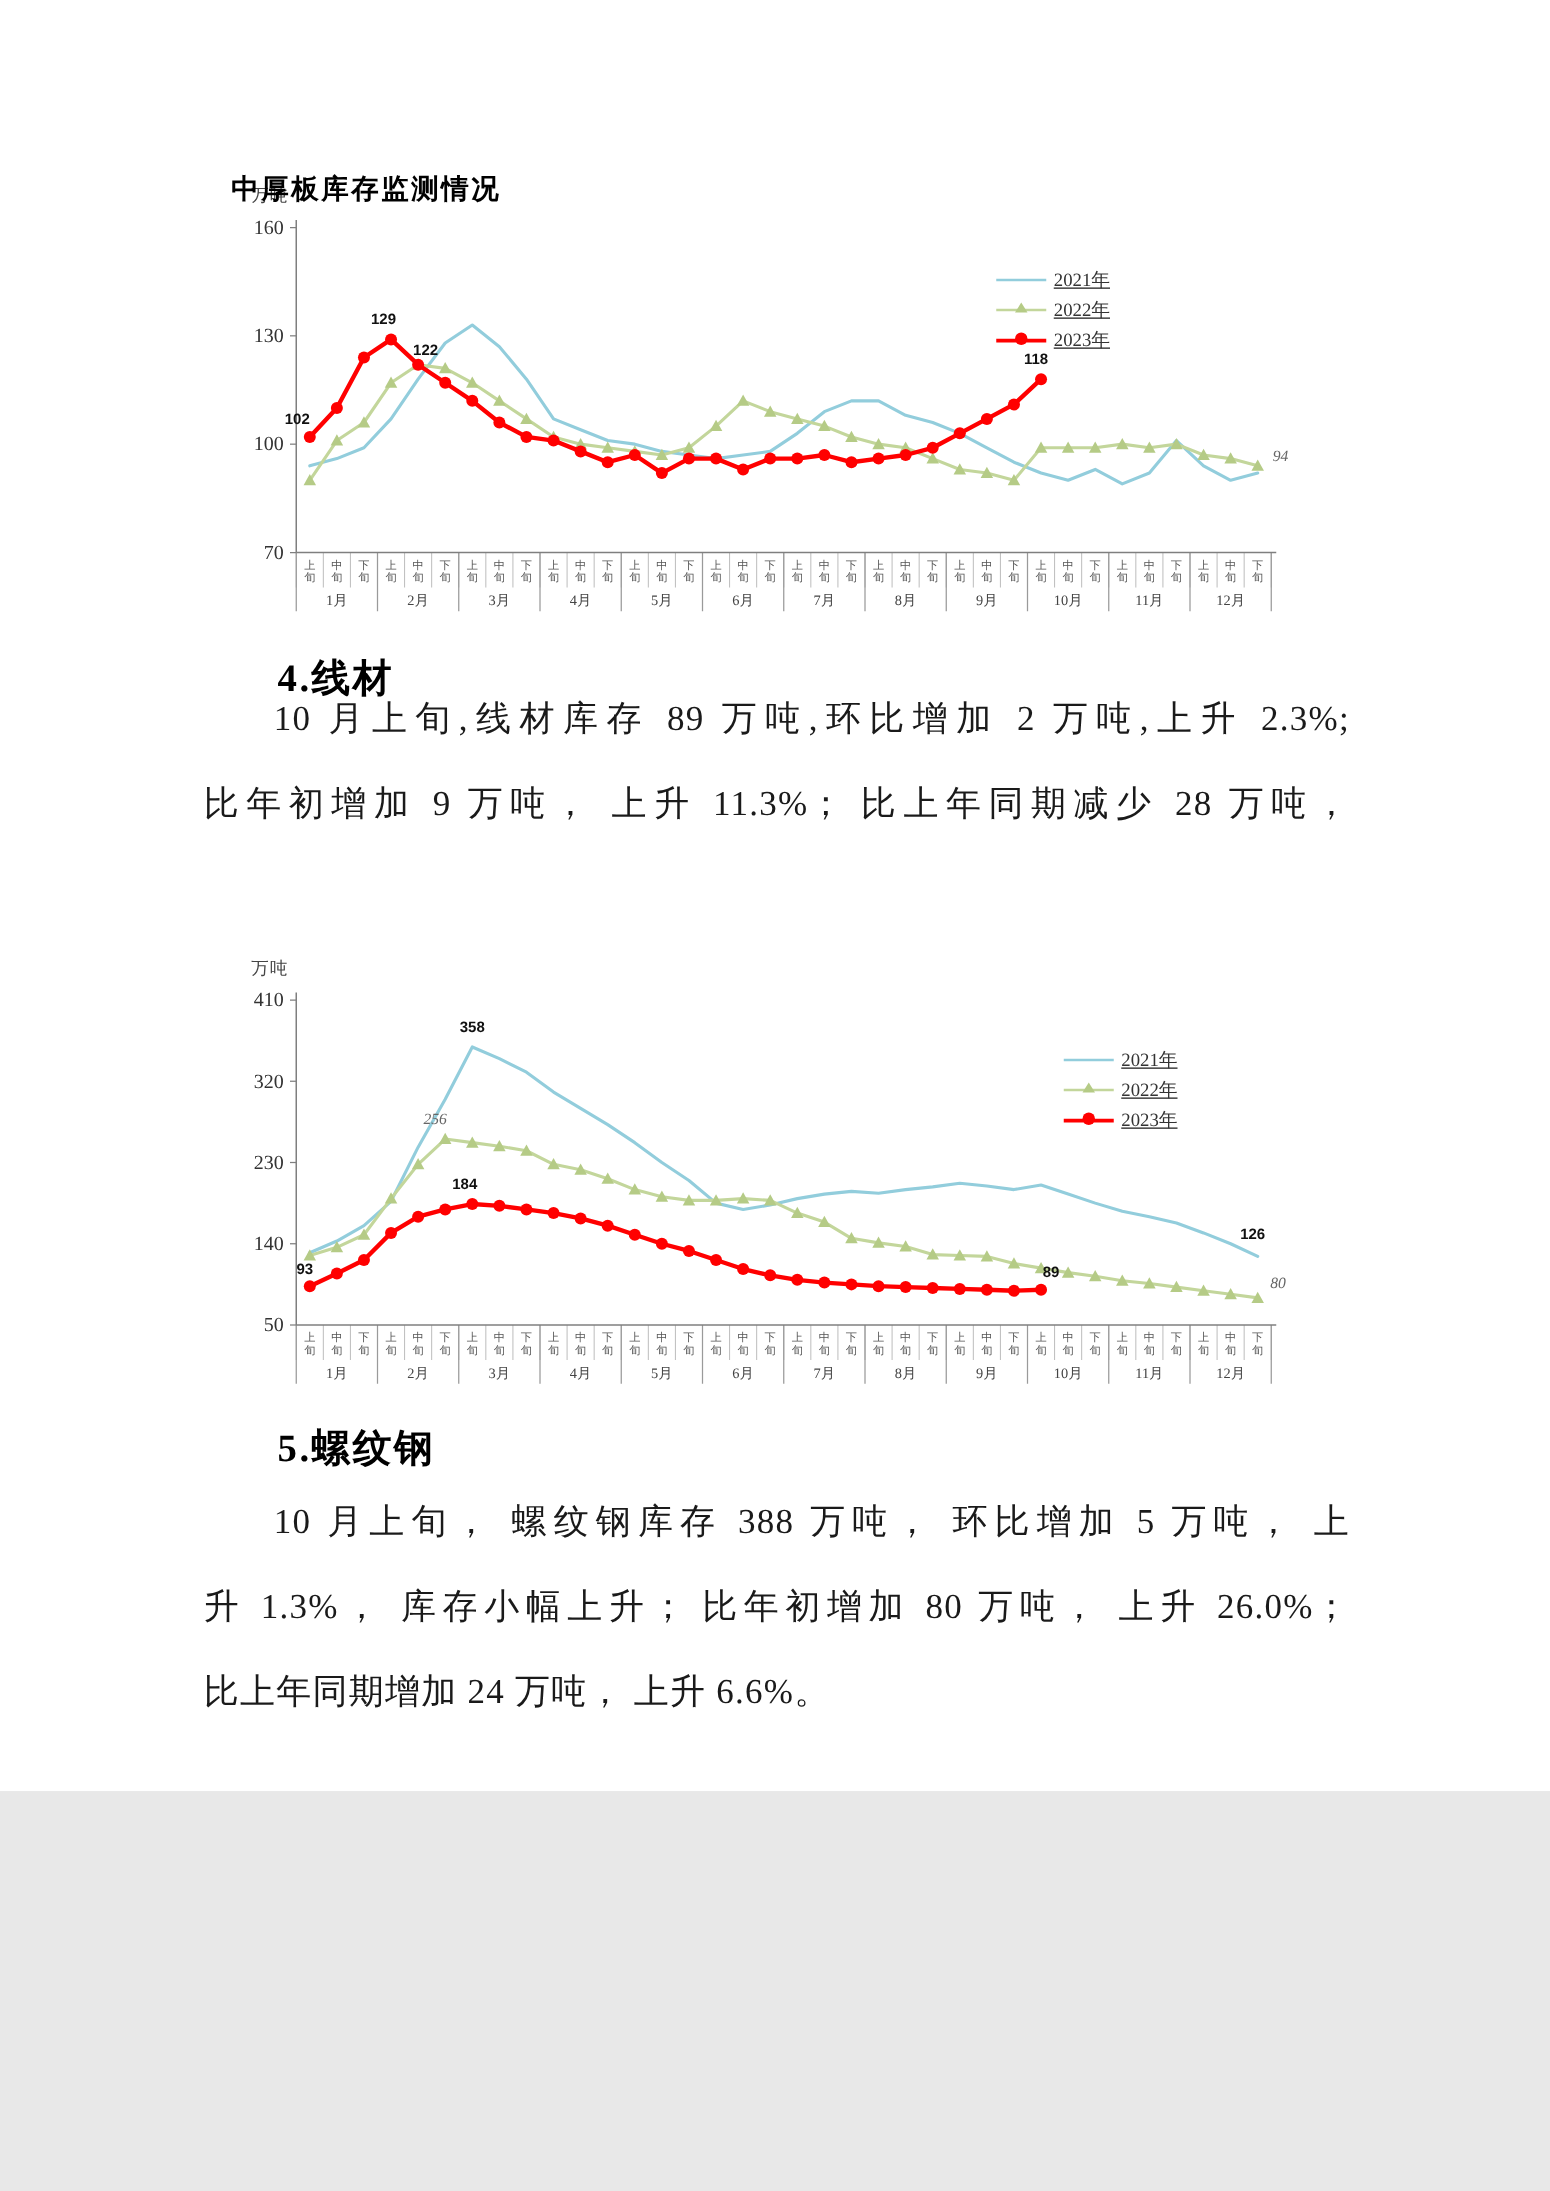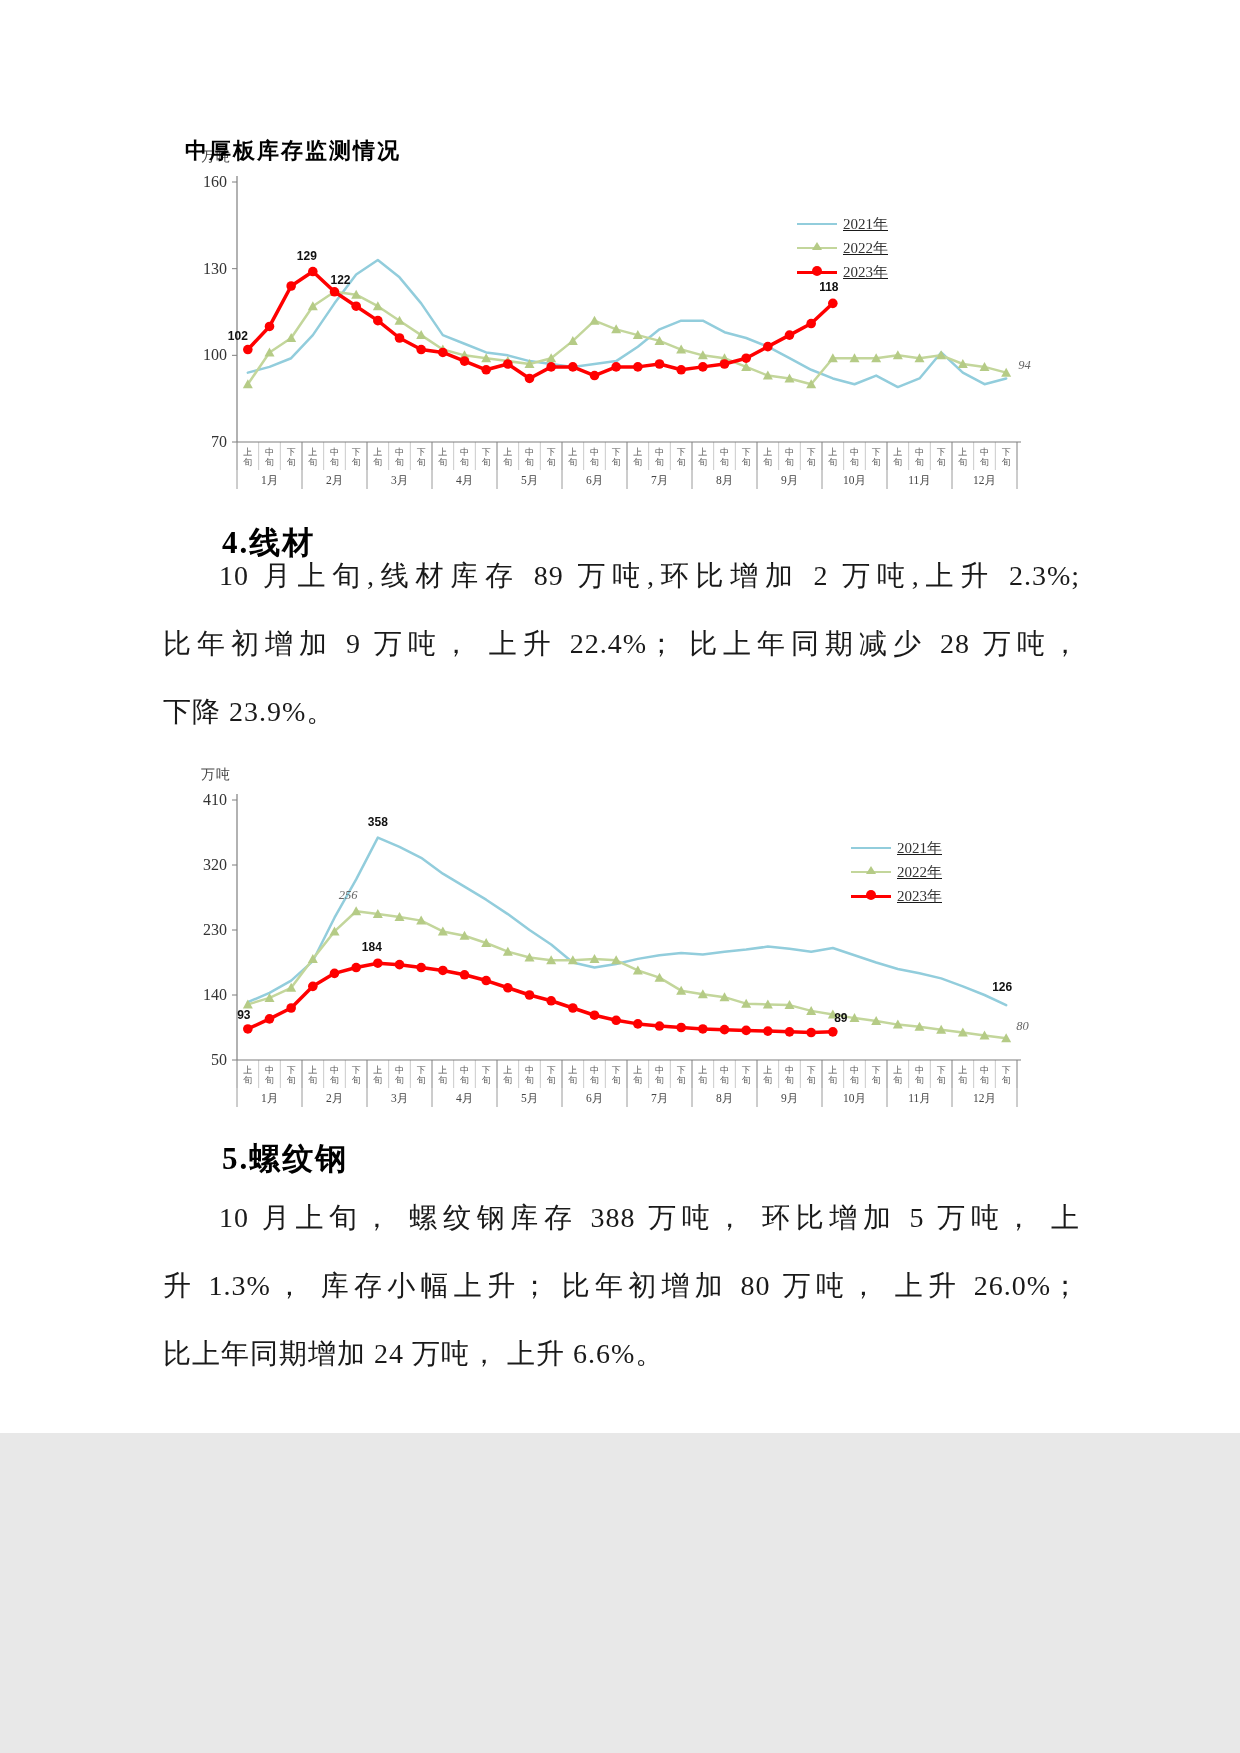--- a/index.html
+++ b/index.html
@@ -287,22 +287,21 @@
             <span class="legend-marker" style="top: -1px; width: 10px; height: 10px; border-radius: 50%; background: rgb(255, 0, 0);"></span>
           </span>
           <span class="legend-label">2023年</span>
         </div>
       </div>
   </div>
 
   <div class="sec-heading" style="top:522px;text-align:right;">4.线材</div>
   <div class="para" style="top:542px;">
     <div class="line jst ind">10 月上旬,线材库存 89 万吨,环比增加 2 万吨,上升 2.3%;</div>
-    <div class="line jst">比年初增加 9 万吨， 上升 22.4%； 比上年同期减少 28 万吨，</div>
-    <div class="line">下降 23.9%。</div>
+    <div class="line jst">比年初增加 9 万吨， 上升 11.3%； 比上年同期减少 28 万吨，</div>
   </div>
 
   <div class="chart" style="top:748px;">
     <div class="chart-unit">万吨</div>
     <svg width="880" height="360" viewBox="0 0 880 360">
         <g>
           <line x1="52" y1="272" x2="52" y2="300" stroke="#b8b8b8" stroke-width="0.75"></line>
           <line x1="73.66666666666667" y1="272" x2="73.66666666666667" y2="300" stroke="#b8b8b8" stroke-width="0.75"></line>
           <line x1="95.33333333333334" y1="272" x2="95.33333333333334" y2="300" stroke="#b8b8b8" stroke-width="0.75"></line>
           <line x1="117" y1="272" x2="117" y2="300" stroke="#b8b8b8" stroke-width="0.75"></line>

